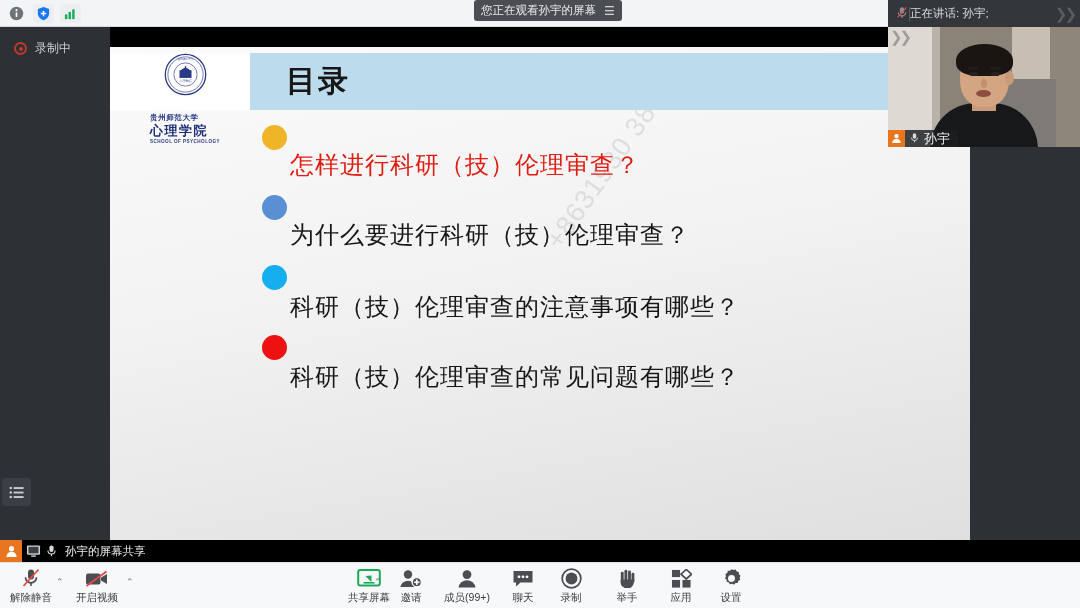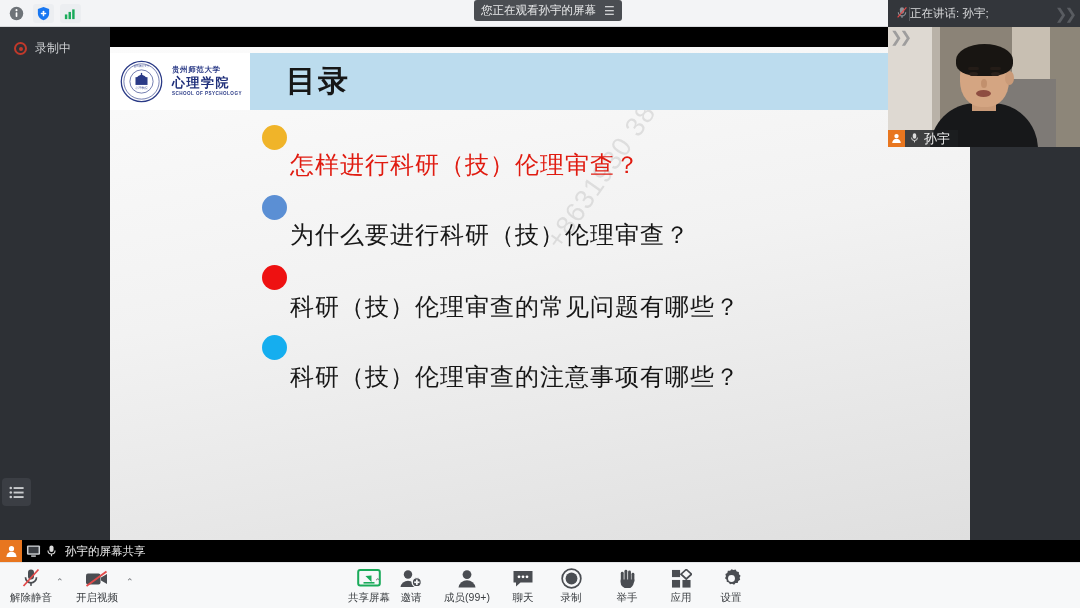--- a/index.html
+++ b/index.html
@@ -87,21 +87,21 @@
     position: absolute; left: 860px; top: 20px; width: 110px; height: 493px;
     background: #2d3035;
   }
 
   .slide-header {
     position: absolute; left: 0; top: 6px; width: 860px; height: 57px;
     display: flex;
   }
   .logo-box {
     width: 140px; height: 57px; background: #ffffff;
-    display: flex; align-items: center; gap: 9px; padding-left: 10px;
+    display: flex; align-items: center; gap: 18px; padding-left: 10px; flex-direction: column;
   }
   .seal { width: 43px; height: 43px; flex: 0 0 43px; }
   .logo-text { display: flex; flex-direction: column; line-height: 1; }
   .logo-line1 { font-size: 7.5px; color: #2a3a86; letter-spacing: .6px; font-weight: 700; }
   .logo-line2 { font-size: 13px; color: #1f2f7a; font-weight: 700; letter-spacing: 1.5px; margin-top: 2px; }
   .logo-line3 { font-size: 4.6px; color: #2a3a86; letter-spacing: .45px; margin-top: 3px; font-weight: 700; }
 
   .title-band {
     flex: 1; background: #bcdcee;
     display: flex; align-items: center; padding-left: 36px;
@@ -306,26 +306,26 @@
       <div class="bullets">
         <div class="bullet-row">
           <span class="bullet-dot" style="top: 6px; background: rgb(240, 180, 41);"></span>
           <span class="bullet-text" style="top: 30px; color: rgb(224, 27, 16);">怎样进行科研（技）伦理审查？</span>
         </div>
         <div class="bullet-row">
           <span class="bullet-dot" style="top: 6px; background: rgb(91, 143, 212);"></span>
           <span class="bullet-text" style="top: 30px; color: rgb(22, 22, 22);">为什么要进行科研（技）伦理审查？</span>
         </div>
         <div class="bullet-row">
+          <span class="bullet-dot" style="top: 6px; background: rgb(21, 174, 239);"></span>
+          <span class="bullet-text" style="top: 32px; color: rgb(22, 22, 22);">科研（技）伦理审查的注意事项有哪些？</span>
+        </div>
+        <div class="bullet-row">
           <span class="bullet-dot" style="top: 6px; background: rgb(238, 17, 17);"></span>
           <span class="bullet-text" style="top: 32px; color: rgb(22, 22, 22);">科研（技）伦理审查的常见问题有哪些？</span>
-        </div>
-        <div class="bullet-row">
-          <span class="bullet-dot" style="top: 6px; background: rgb(21, 174, 239);"></span>
-          <span class="bullet-text" style="top: 32px; color: rgb(22, 22, 22);">科研（技）伦理审查的注意事项有哪些？</span>
         </div>
       </div>
     </div>
   </div>
 
   <div class="video-panel">
     <div class="vp-scene">
       <div class="vp-wallL"></div>
         <div class="vp-wallM"></div>
         <div class="vp-doorframe"></div>

